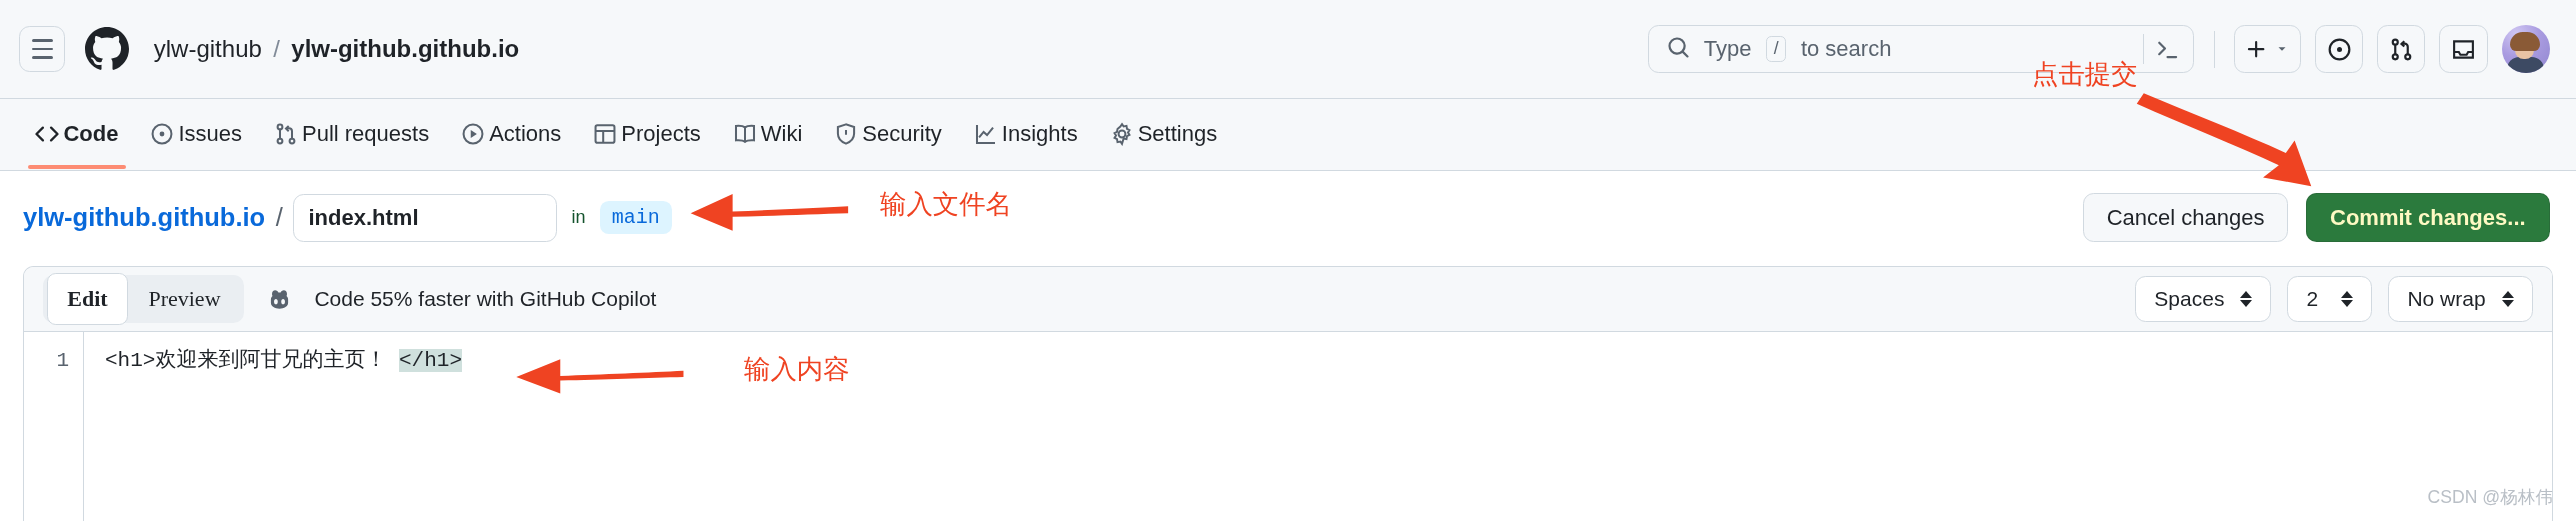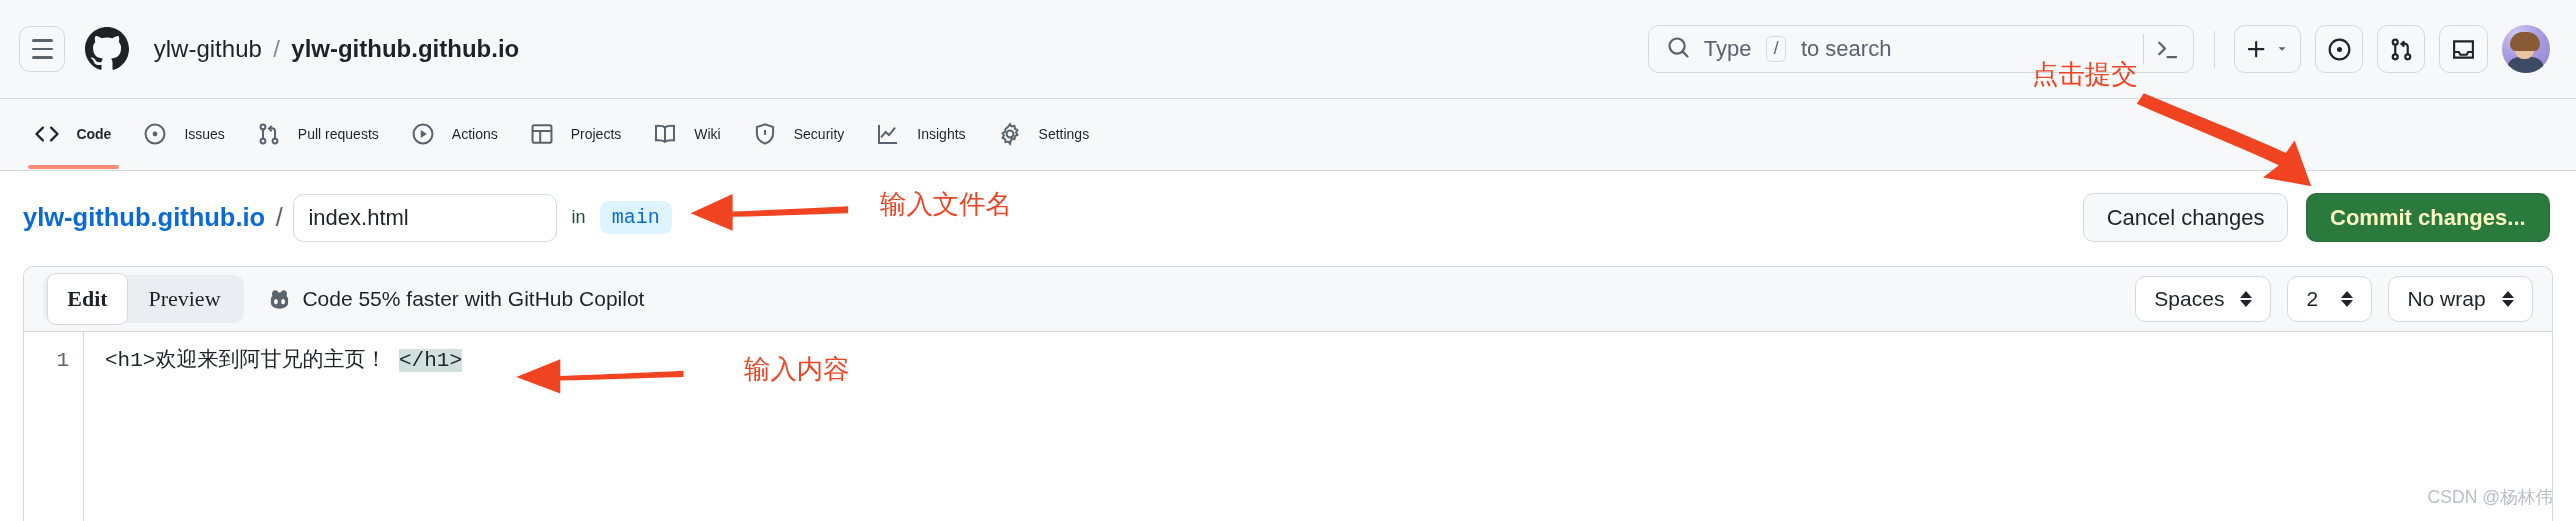--- a/index.html
+++ b/index.html
@@ -109,23 +109,23 @@
   .repo-nav {
     position: relative;
     height: 72px;
     background: #f6f8fa;
     border-bottom: 0.9px solid #d1d9e0;
     display: flex; align-items: flex-start;
     padding: 0 0 0 19.4px;
   }
   .nav-tab {
     height: 55px;
-    display: flex; align-items: center; gap: 17px;
+    display: flex; align-items: center; gap: 4px;
     padding: 0 16px;
-    font-size: 14px;
+    font-size: 22px;
     color: #1f2328;
     white-space: nowrap;
     position: relative;
     margin-top: 7px;
   }
   .nav-tab.active { font-weight: 700; }
   .nav-tab.active::after {
     content: ""; position: absolute;
     left: 8.8px; right: 8.8px; bottom: -8px;
     height: 4.4px; background: #fd8c73; border-radius: 6.2px;
@@ -148,20 +148,21 @@
   .filename-input {
     width: 264px; height: 48px;
     border: 0.9px solid #d1d9e0;
     border-radius: 10.6px;
     background: #ffffff;
     font-family: "Liberation Sans", sans-serif;
     font-size: 22px;
     color: #1f2328;
     padding: 0 14px;
     outline: none;
+    font-weight: bold;
   }
   .in-word { font-size: 18px; color: #14532d; margin: 0 14px; }
   .branch-badge {
     background: #ddf4ff; color: #0969da;
     font-family: "Liberation Mono", monospace;
     font-size: 20px;
     padding: 5.3px 12.3px;
     border-radius: 8.8px;
   }
   .file-bar-actions { margin-left: auto; display: flex; align-items: flex-end; gap: 17.6px; }
@@ -214,21 +215,21 @@
     border: 0.9px solid transparent;
     font-family: Liberation Serif, serif;
     white-space: nowrap;
   }
   .seg-btn.active {
     background: #ffffff; font-weight: 700;
     border-color: #d1d9e0;
   }
   .copilot-hint {
     margin-left: 23px;
-    display: flex; align-items: center; gap: 10px;
+    display: flex; align-items: center; gap: 22px;
     font-size: 21px; color: #1f2328;
     white-space: nowrap;
   }
   .toolbar-right { margin-left: auto; display: flex; align-items: center; gap: 16px; }
   .select-pill {
     height: 46px; min-width: 85px;
     border: 0.9px solid #d1d9e0; border-radius: 10.6px;
     background: #ffffff;
     display: flex; align-items: center; justify-content: space-between;
     gap: 16px;

